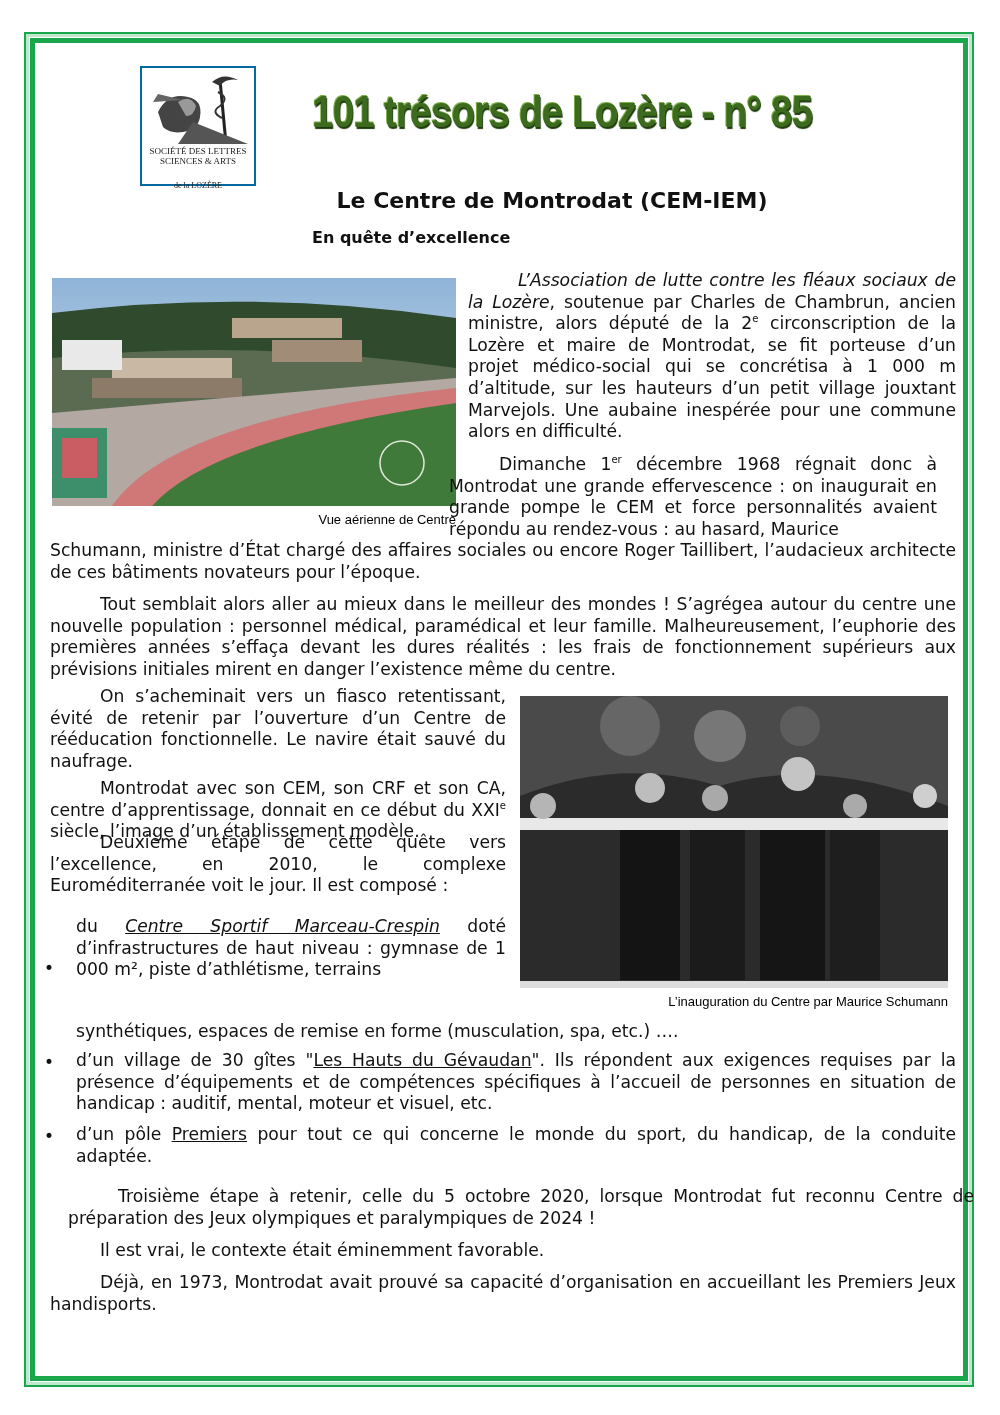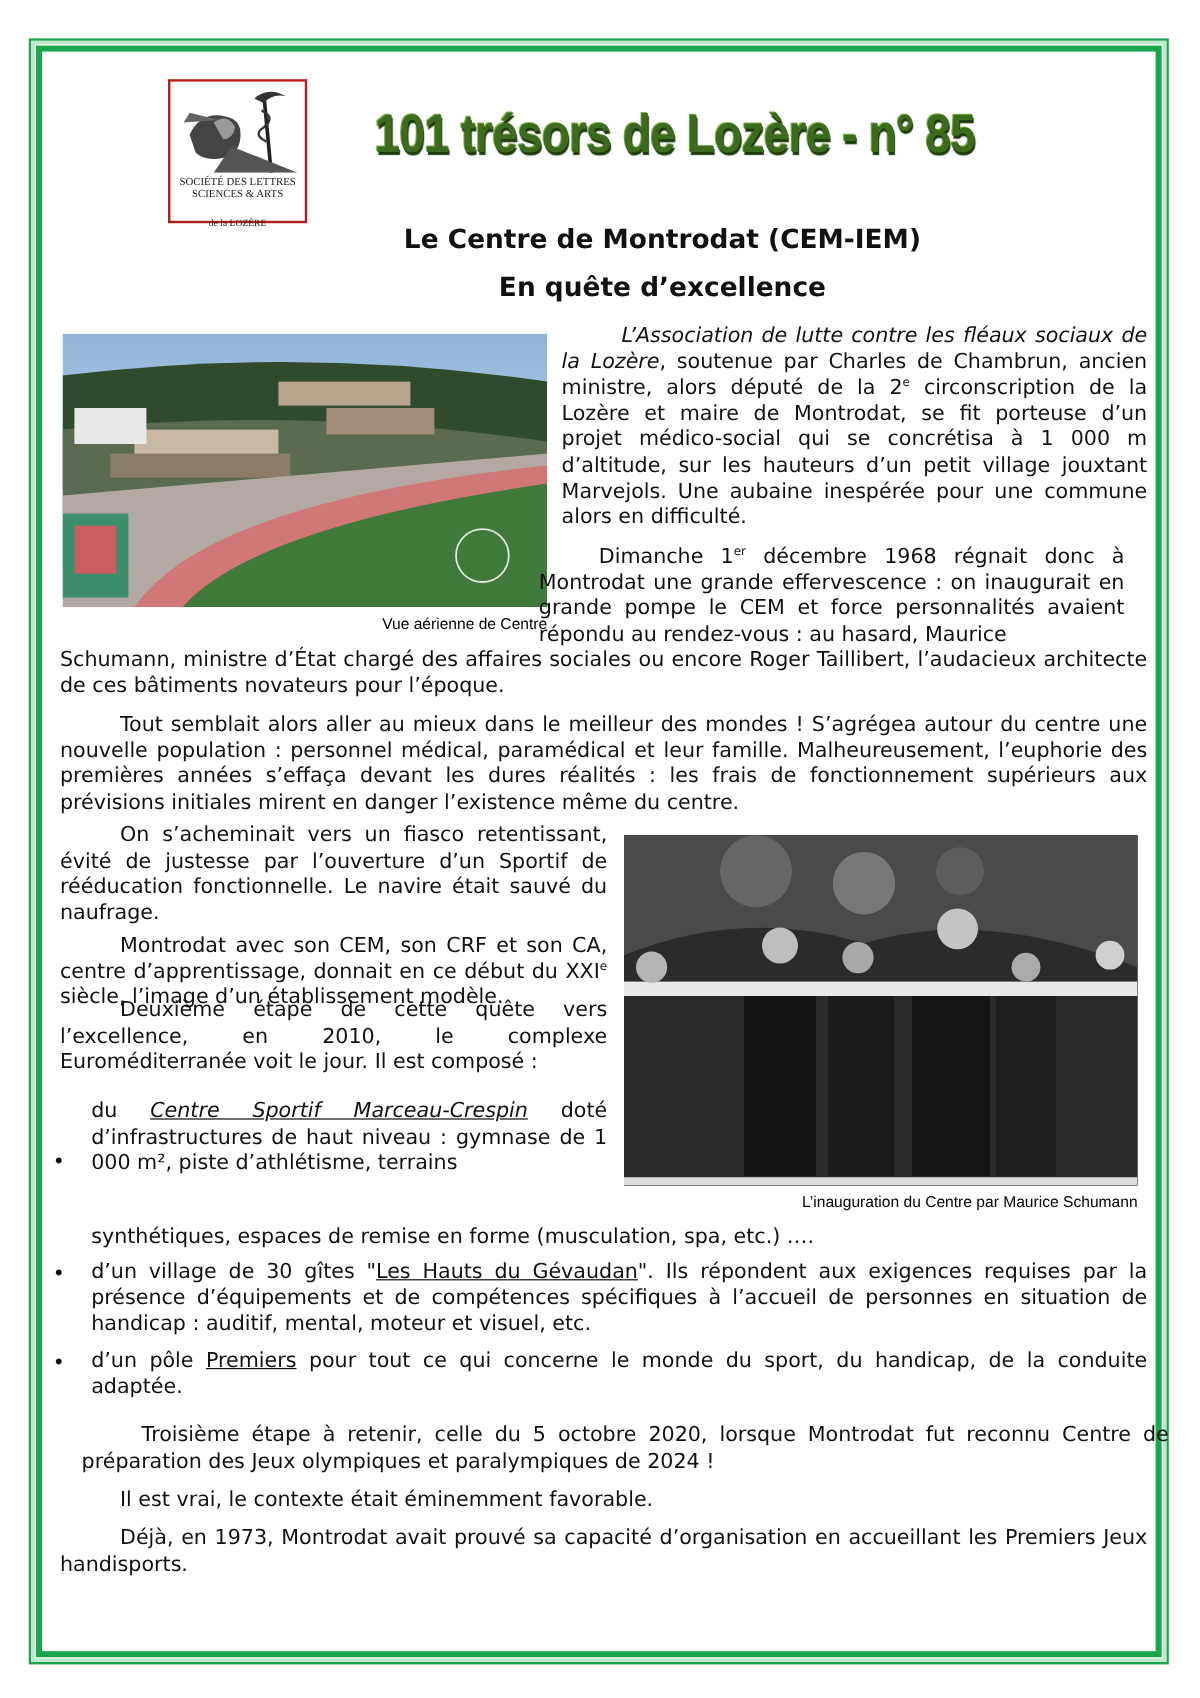--- a/index.html
+++ b/index.html
@@ -1,27 +1,27 @@
 <!DOCTYPE html>
 <html><head>
 <meta charset="utf-8">
 <style>
   html,body{margin:0;padding:0;background:#fff;}
   body{width:1000px;height:1415px;position:relative;overflow:hidden;font-family:"DejaVu Sans",sans-serif;color:#111;}
   .frame-outer{position:absolute;left:24px;top:32px;width:950px;height:1355px;border:2px solid #1aa64a;box-sizing:border-box;}
   .frame-inner{position:absolute;left:30px;top:38px;width:938px;height:1343px;border:5px solid #1aa64a;box-sizing:border-box;}
   .frame-gap{position:absolute;left:26px;top:34px;width:946px;height:1351px;border:3px solid #bfe9cc;box-sizing:border-box;}
-  .logo{position:absolute;left:140px;top:66px;width:116px;height:120px;border:2px solid #b91c1c;box-sizing:border-box;background:#fff;}
+  .logo{position:absolute;left:140px;top:66px;width:116px;height:120px;border:2px solid #0369a1;box-sizing:border-box;background:#fff;}
   .logo-art{position:absolute;left:6px;top:4px;width:100px;height:72px;}
   .logo-text{position:absolute;left:0;top:78px;width:112px;text-align:center;font-family:"Liberation Serif",serif;font-size:9px;line-height:10px;color:#222;}
   .logo-text .small{font-size:8px;margin-top:15px;}
   .main-title{position:absolute;left:312px;top:86px;width:500px;font-family:"Liberation Sans",sans-serif;font-weight:bold;font-size:45px;color:#3c6b1f;letter-spacing:-1px;transform:scaleX(0.86);transform-origin:left top;text-shadow:1px 2px 1px #1c3a0a, -1px -1px 0 #7fb04a;white-space:nowrap;}
   .subtitle{position:absolute;left:0;width:1100px;text-align:center;}
   .article-title{top:188px;left:312px;width:480px;font-size:22px;font-weight:bold;}
-  .article-sub{top:228px;left:312px;width:480px;text-align:center;font-size:22px;font-weight:bold;}
+  .article-sub{top:228px;left:312px;width:480px;text-align:left;font-size:16px;font-weight:bold;}
   .txt{position:absolute;font-size:17.2px;line-height:21.6px;text-align:justify;}
   .ind{text-indent:50px;}
   .it{font-style:italic;}
   .u{text-decoration:underline;}
   sup{font-size:10px;line-height:0;}
   .photo1{position:absolute;left:52px;top:278px;width:404px;height:228px;overflow:hidden;}
   .photo2{position:absolute;left:520px;top:696px;width:428px;height:292px;overflow:hidden;background:#222;}
   .caption{position:absolute;font-family:"Liberation Sans",sans-serif;font-size:13px;color:#000000;text-align:right;}
   .bullet{position:absolute;font-size:17px;}
 </style>
@@ -80,21 +80,21 @@
 </div>
 <div class="caption" style="left:52px;top:512px;width:404px;">Vue aérienne de Centre</div>
 
 <div class="txt ind" style="left:468px;top:270px;width:488px;"><span class="it">L’Association de lutte contre les fléaux sociaux de la Lozère</span><span>, soutenue par Charles de Chambrun, ancien ministre, alors député de la 2</span><sup>e</sup><span> circonscription de la Lozère et maire de Montrodat, se fit porteuse d’un projet médico-social qui se concrétisa à 1 000 m d’altitude, sur les hauteurs d’un petit village jouxtant Marvejols. Une aubaine inespérée pour une commune alors en difficulté.</span></div>
 
 <div class="txt ind" style="left:449px;top:454px;width:488px;"><span>Dimanche 1</span><sup>er</sup><span> décembre 1968 régnait donc à Montrodat une grande effervescence : on inaugurait en grande pompe le CEM et force personnalités avaient répondu au rendez-vous : au hasard, Maurice</span></div>
 <div class="txt" style="left:50px;top:540px;width:906px;">Schumann, ministre d’État chargé des affaires sociales ou encore Roger Taillibert, l’audacieux architecte de ces bâtiments novateurs pour l’époque.</div>
 
 <div class="txt ind" style="left:50px;top:594px;width:906px;">Tout semblait alors aller au mieux dans le meilleur des mondes ! S’agrégea autour du centre une nouvelle population : personnel médical, paramédical et leur famille. Malheureusement, l’euphorie des premières années s’effaça devant les dures réalités : les frais de fonctionnement supérieurs aux prévisions initiales mirent en danger l’existence même du centre.</div>
 
-<div class="txt ind" style="left:50px;top:686px;width:456px;">On s’acheminait vers un fiasco retentissant, évité de justesse par l’ouverture d’un Sportif de rééducation fonctionnelle. Le navire était sauvé du naufrage.</div>
+<div class="txt ind" style="left:50px;top:686px;width:456px;">On s’acheminait vers un fiasco retentissant, évité de retenir par l’ouverture d’un Centre de rééducation fonctionnelle. Le navire était sauvé du naufrage.</div>
 <div class="txt ind" style="left:50px;top:778px;width:456px;"><span>Montrodat avec son CEM, son CRF et son CA, centre d’apprentissage, donnait en ce début du XXI</span><sup>e</sup><span> siècle, l’image d’un établissement modèle.</span></div>
 
 <div class="txt ind" style="left:50px;top:832px;width:456px;">Deuxième étape de cette quête vers l’excellence, en 2010, le complexe Euroméditerranée voit le jour. Il est composé :</div>
 
 <div class="photo2">
   <svg width="428" height="292" viewBox="0 0 428 292">
     <rect width="428" height="292" fill="#2b2b2b"></rect>
     <path d="M0 0 L428 0 L428 110 Q300 60 200 90 Q100 60 0 100 Z" fill="#4a4a4a"></path>
     <circle cx="110" cy="30" r="30" fill="#666"></circle>
     <circle cx="200" cy="40" r="26" fill="#777"></circle>

